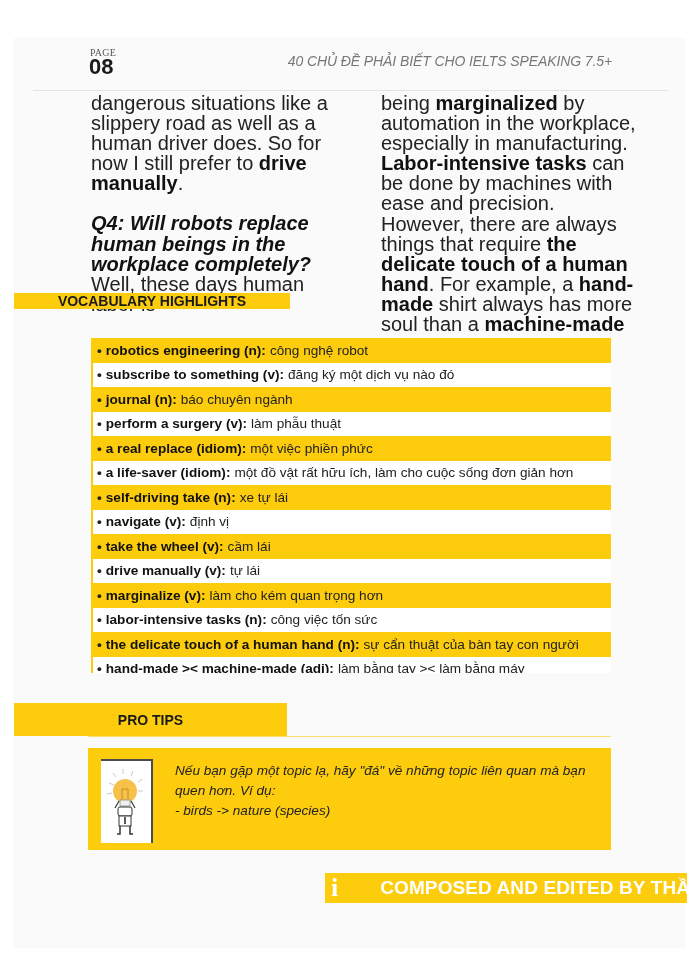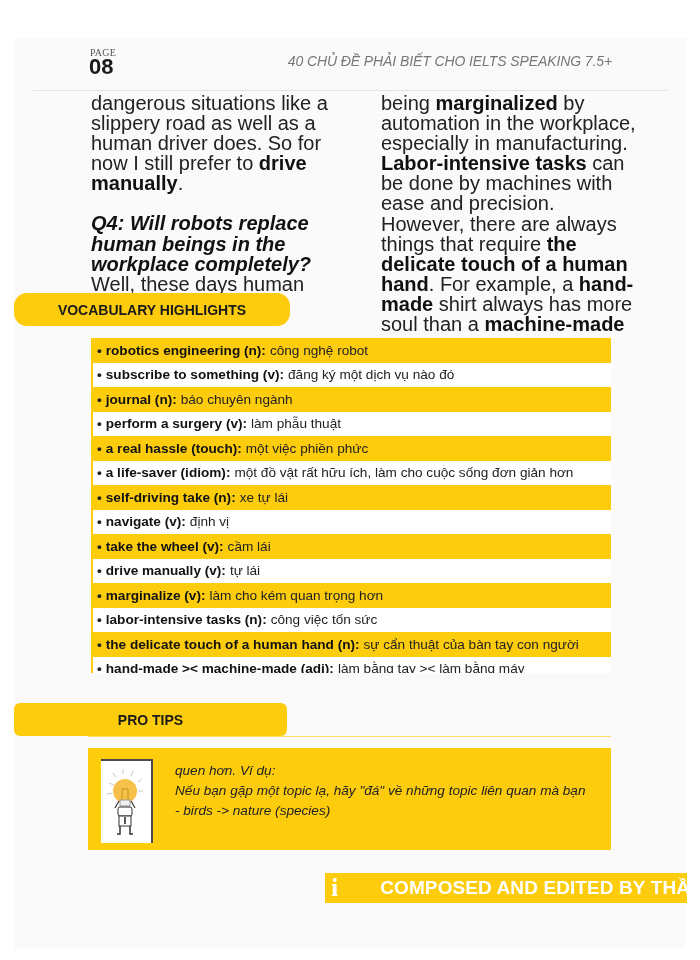--- a/index.html
+++ b/index.html
@@ -35,22 +35,22 @@
   .col p { margin:0; }
   .col .gap { height:20px; }
   .col b { font-weight:bold; color:#111; }
   .q { font-weight:bold; font-style:italic; color:#111; }
 
   .section-bar {
     position:absolute; background:#fdcc0d; color:#1a1a1a; font-weight:bold; font-size:14px;
     display:flex; align-items:center; justify-content:center;
     font-family:"Liberation Sans", sans-serif;
   }
-  .vocab-bar { left:14px; top:293px; width:276px; height:33px; padding-left:0;border-radius:13px; }
-  .tips-bar { left:14px; top:703px; width:273px; height:33px;border-radius:6px; }
+  .vocab-bar { left:14px; top:293px; width:276px; height:16px; padding-left:0; }
+  .tips-bar { left:14px; top:703px; width:273px; height:33px; }
 
   .vocab-list {
     position:absolute; left:91px; top:338px; width:520px; height:335px; overflow:hidden;
   }
   .vocab-row {
     height:24.5px; display:flex; align-items:center; padding-left:6px;
     font-size:13.6px; white-space:nowrap; box-sizing:border-box;
     font-family:"Liberation Sans", sans-serif; color:#222;
   }
   .vocab-row.hl { background:#fdcc0d; }
@@ -131,21 +131,21 @@
       <span class="term">journal (n):</span>
       <span class="meaning">báo chuyên ngành</span>
     </div>
     <div class="vocab-row plain">
       <span class="bullet">•</span>
       <span class="term">perform a surgery (v):</span>
       <span class="meaning">làm phẫu thuật</span>
     </div>
     <div class="vocab-row hl">
       <span class="bullet">•</span>
-      <span class="term">a real hassle (touch):</span>
+      <span class="term">a real replace (idiom):</span>
       <span class="meaning">một việc phiền phức</span>
     </div>
     <div class="vocab-row plain">
       <span class="bullet">•</span>
       <span class="term">a life-saver (idiom):</span>
       <span class="meaning">một đồ vật rất hữu ích, làm cho cuộc sống đơn giản hơn</span>
     </div>
     <div class="vocab-row hl">
       <span class="bullet">•</span>
       <span class="term">self-driving take (n):</span>
@@ -210,22 +210,22 @@
       <path d="M21 28 v10 M27 28 v10 M21 28 h6" stroke="#b8860b" stroke-width="0.8" fill="none"></path>
       <line x1="14" y1="47" x2="18" y2="40" stroke="#333" stroke-width="1.2"></line>
       <line x1="34" y1="47" x2="30" y2="40" stroke="#333" stroke-width="1.2"></line>
       <rect x="17" y="46" width="14" height="9" rx="2" fill="#fff" stroke="#333" stroke-width="1"></rect>
       <rect x="18" y="55" width="12" height="10" fill="#fff" stroke="#333" stroke-width="1"></rect>
       <line x1="24" y1="56" x2="24" y2="63" stroke="#222" stroke-width="1.5"></line>
       <path d="M19 65 v8 h-3 M29 65 v8 h3" stroke="#333" stroke-width="1.5" fill="none"></path>
     </svg>
   </div>
   <div class="tips-text" id="tips-text">
+      <div>Nếu bạn gặp một topic lạ, hãy "đá" về những topic liên quan mà bạn</div>
       <div>quen hơn. Ví dụ:</div>
-      <div>Nếu bạn gặp một topic lạ, hãy "đá" về những topic liên quan mà bạn</div>
       <div>- birds -&gt; nature (species)</div>
     </div>
 </div>
 
 <div class="footer-badge">
   <span class="info-icon">i</span>
   <span class="divider"></span>
   <span class="credit">COMPOSED AND EDITED BY THẦY TÙNG IELTS</span>
 </div>
 

